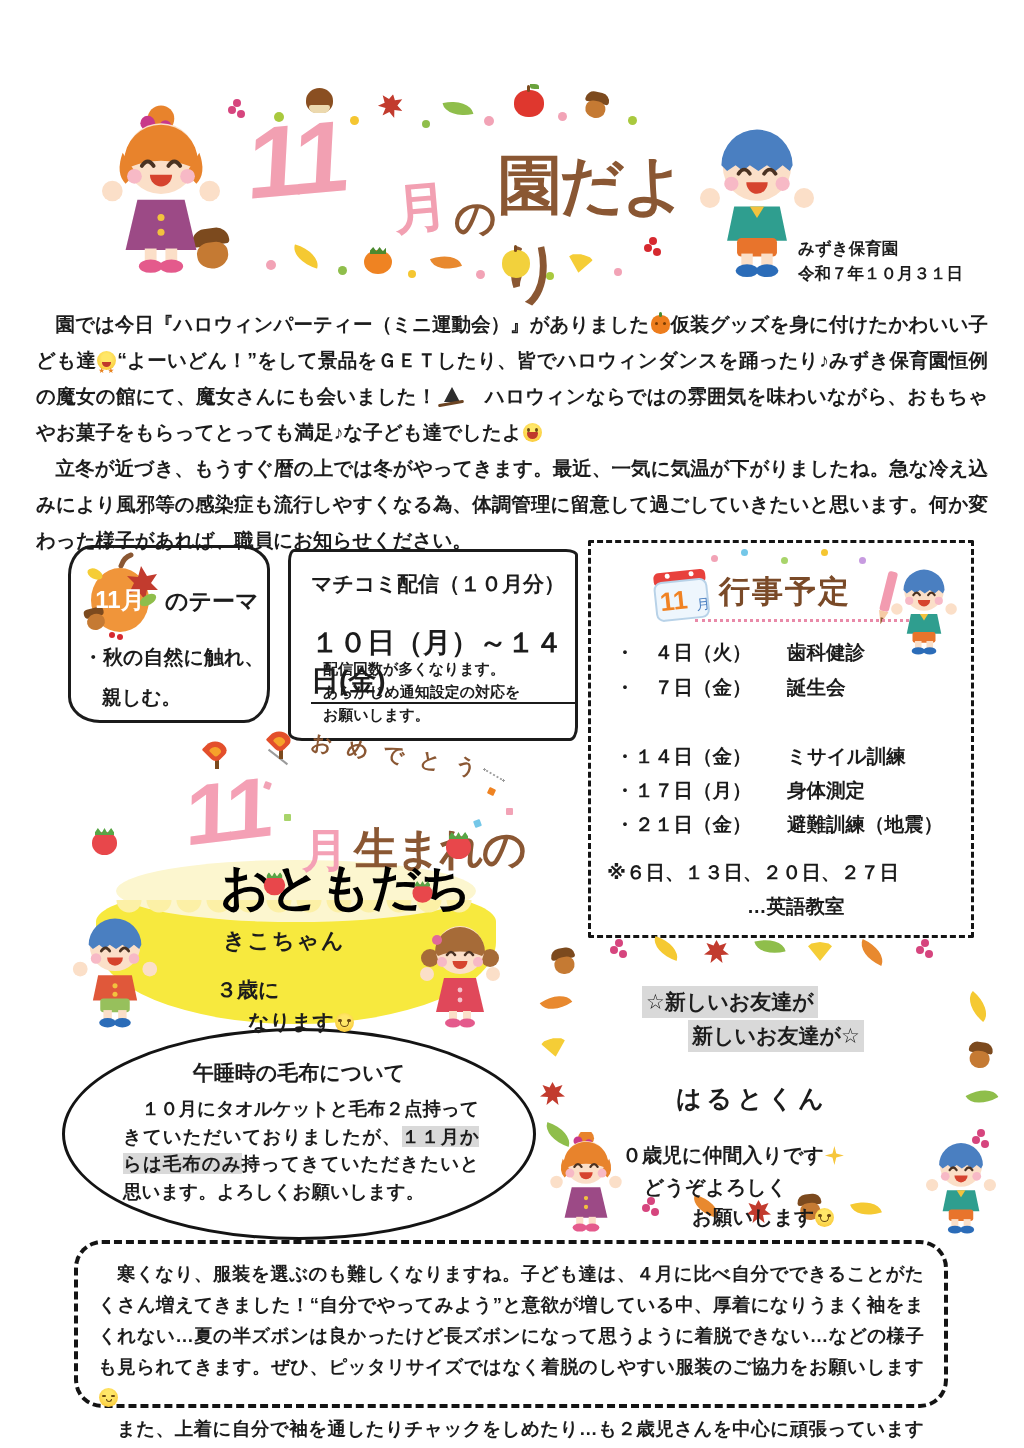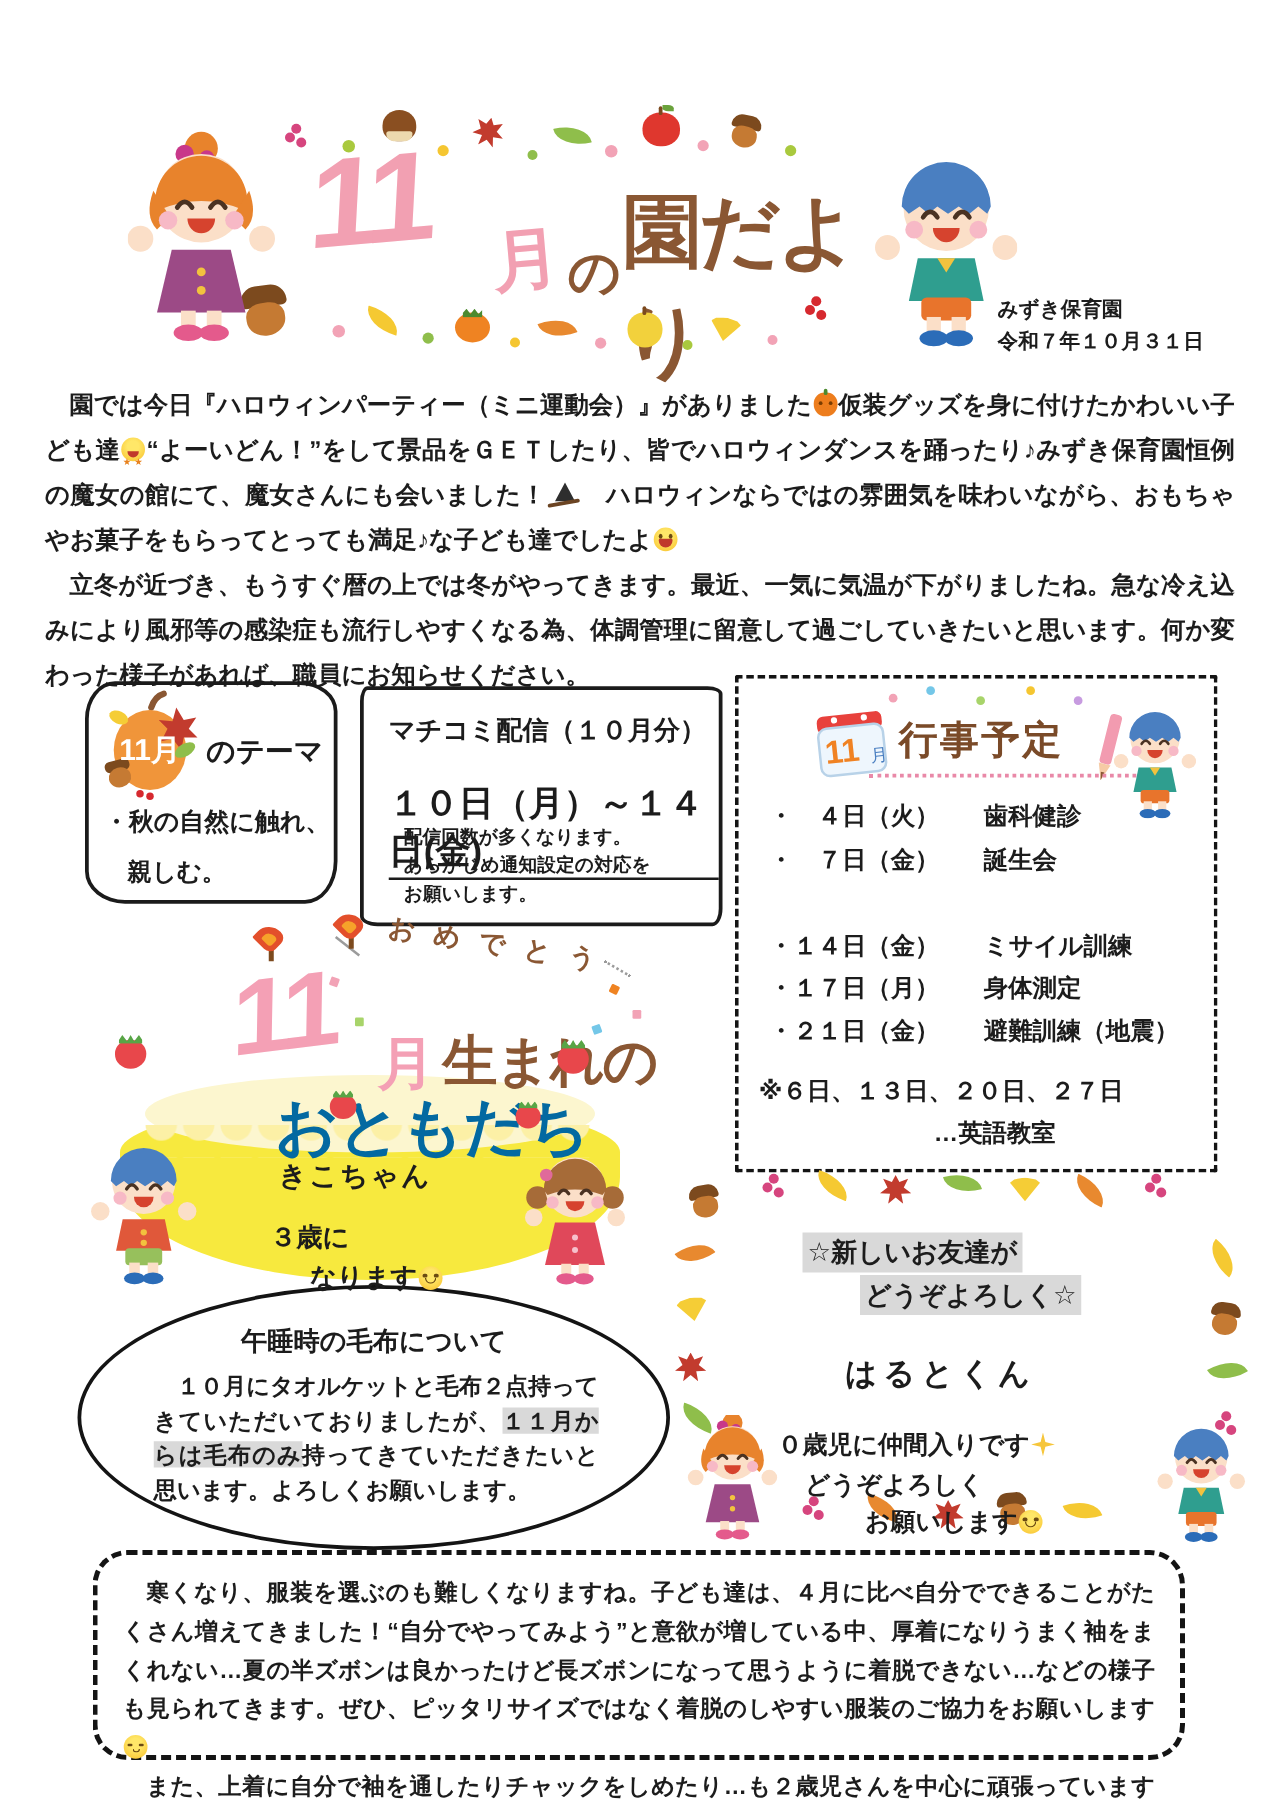--- a/index.html
+++ b/index.html
@@ -69,21 +69,21 @@
   .bd{left:58px;top:732px;width:475px;height:300px;}
   .cake-body{position:absolute;left:38px;top:150px;width:400px;height:142px;background:#f7e93e;
              border-radius:50% 50% 50% 50%/28% 28% 58% 58%;}
   .cake-top{position:absolute;left:58px;top:128px;width:360px;height:62px;background:#fcf6cf;border-radius:50%;}
   .cake-scallop{position:absolute;left:58px;top:168px;width:360px;height:26px;
      background:radial-gradient(circle 13px at 13px 0,#fcf0a6 12px,transparent 13px);background-size:30px 26px;background-repeat:repeat-x;}
   .cake-11{position:absolute;left:128px;top:30px;font-size:86px;font-weight:800;color:#f4a0b5;
            transform:skewX(-8deg) rotate(-7deg);letter-spacing:-4px;z-index:3;}
   .cake-tsuki{position:absolute;left:244px;top:88px;font-size:46px;font-weight:800;color:#f4a0b5;z-index:3;}
   .cake-umare{position:absolute;left:296px;top:88px;font-size:44px;font-weight:800;color:#8a5733;z-index:3;letter-spacing:-2px;}
-  .cake-oto{position:absolute;left:162px;top:136px;font-size:50px;font-weight:800;color:#0369a1;z-index:3;letter-spacing:-1px;}
+  .cake-oto{position:absolute;left:162px;top:122px;font-size:50px;font-weight:800;color:#000000;z-index:3;letter-spacing:-1px;}
   .congrats{position:absolute;left:252px;top:10px;font-size:21px;font-weight:800;color:#8a5733;
             letter-spacing:15px;transform:rotate(9deg);z-index:3;}
   .cong-dash{position:absolute;border-top:2.5px solid #9b9b9b;width:24px;}
   .flame{position:absolute;width:20px;height:24px;z-index:3;}
   .flame::before{content:"";position:absolute;left:0;top:2px;width:19px;height:20px;background:#e34f2b;
                  border-radius:2px 100% 50% 50%;transform:rotate(-45deg);}
   .flame::after{content:"";position:absolute;left:5px;top:8px;width:9px;height:10px;background:#f6a22a;
                 border-radius:2px 100% 50% 50%;transform:rotate(-45deg);}
   .wick{position:absolute;width:4px;height:9px;background:#7c4a1e;z-index:2;}
   .strawberry{position:absolute;width:25px;height:23px;background:#e8474b;border-radius:50% 50% 54% 54%;z-index:4;}
@@ -416,21 +416,21 @@
     <i class="dec dec-maple" style="left:0;top:146px;"></i>
     <i class="dec dec-leaf" style="left:4px;top:190px;background:#8fbe4b;transform:rotate(18deg);"></i>
 
     <i class="dec dec-berries" style="left:102px;top:268px;"></i>
     <i class="dec dec-leaf" style="left:152px;top:262px;background:#e8892f;transform:rotate(14deg);"></i>
     <i class="dec dec-maple" style="left:206px;top:264px;"></i>
     <i class="dec dec-acorn" style="left:258px;top:258px;transform:rotate(-6deg);"></i>
     <i class="dec dec-leaf" style="left:312px;top:264px;background:#f5c932;transform:rotate(-18deg);"></i>
 
     <span class="nf-h" style="left:102px;top:50px;">☆新しいお友達が</span>
-    <span class="nf-h" style="left:148px;top:84px;">どうぞよろしく☆</span>
+    <span class="nf-h" style="left:148px;top:84px;">新しいお友達が☆</span>
     <span class="nf-name">はるとくん</span>
     <span class="nf-line" style="left:82px;top:206px;">０歳児に仲間入りです<span class="emoji emoji-sparkle"></span></span>
     <span class="nf-line" style="left:104px;top:238px;">どうぞよろしく</span>
     <span class="nf-line" style="left:152px;top:268px;">お願いします<span class="emoji emoji-smile"></span></span>
 
     <svg class="kid" style="left:6px;top:196px;width:80px;height:100px;">
         <use href="#kid-girl"></use>
       </svg>
     <svg class="kid" style="left:382px;top:200px;width:78px;height:98px;">
         <use href="#kid-boy"></use>

